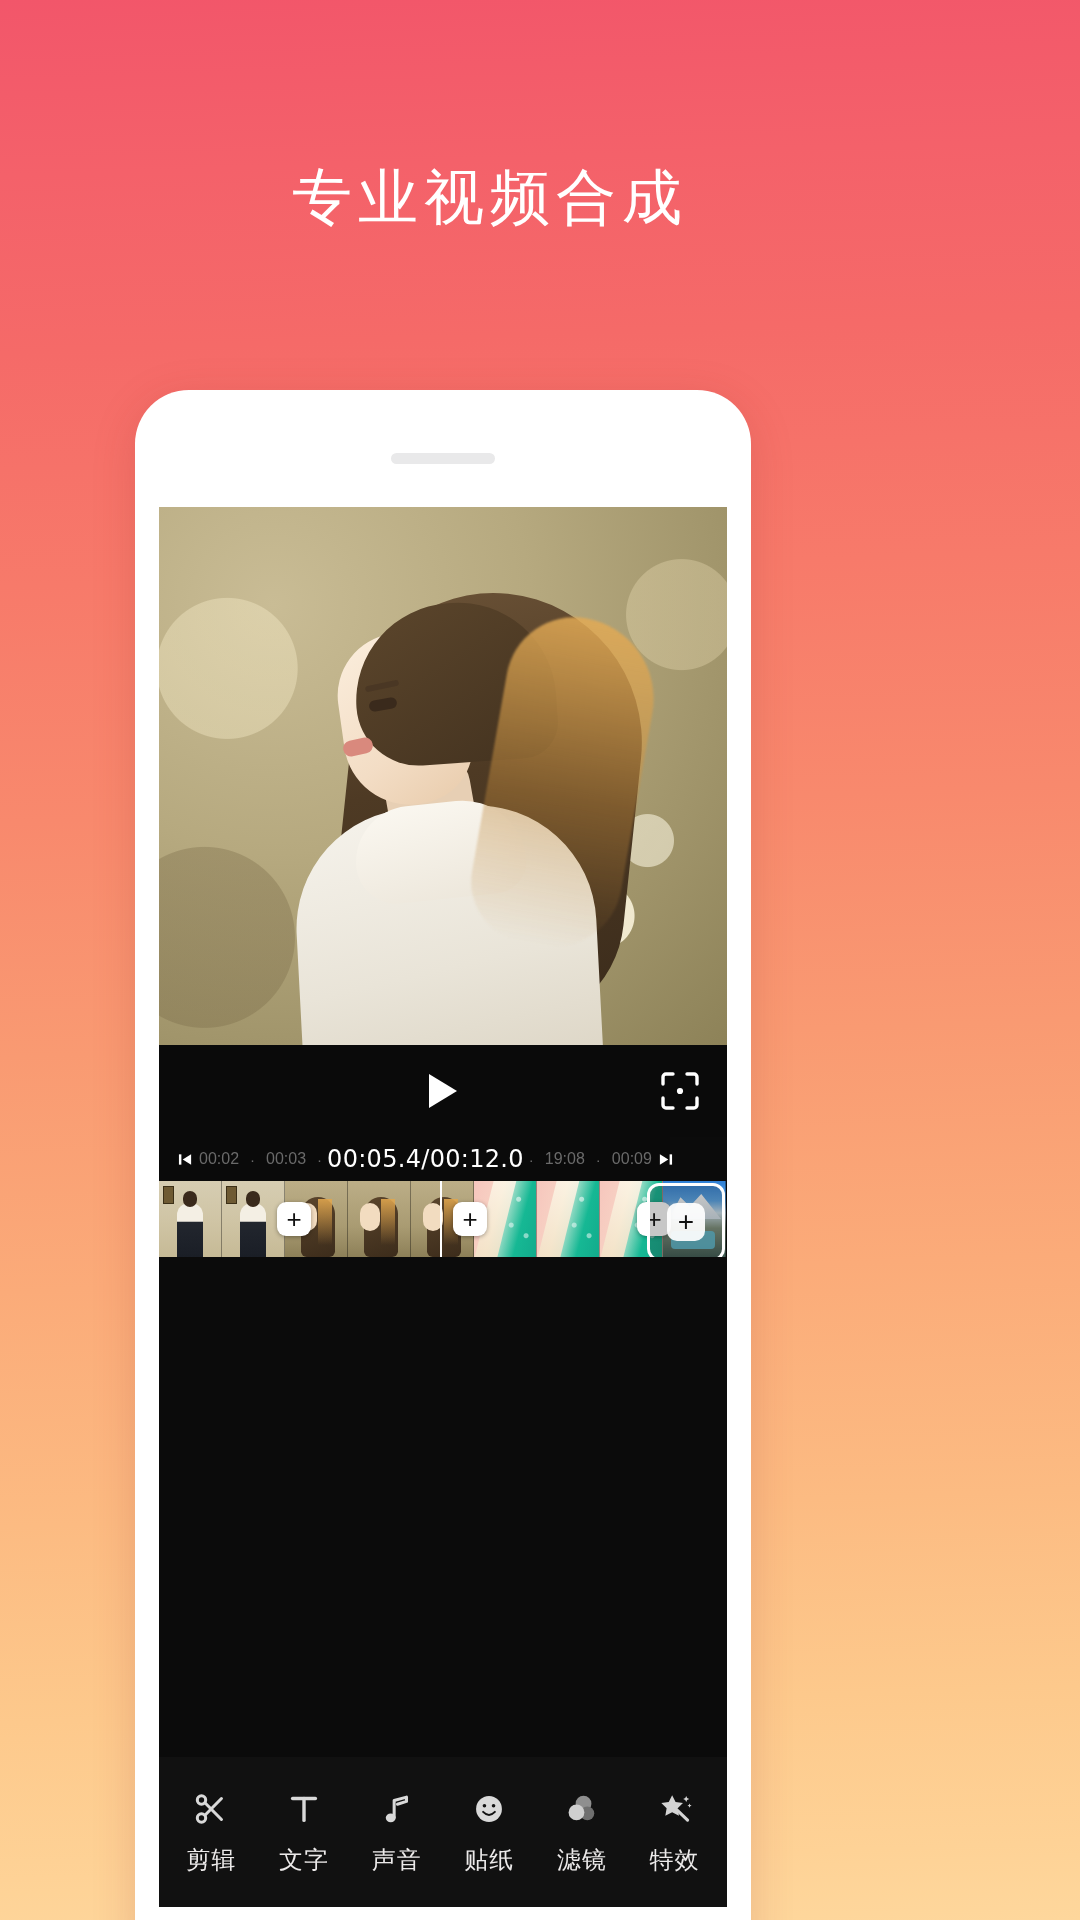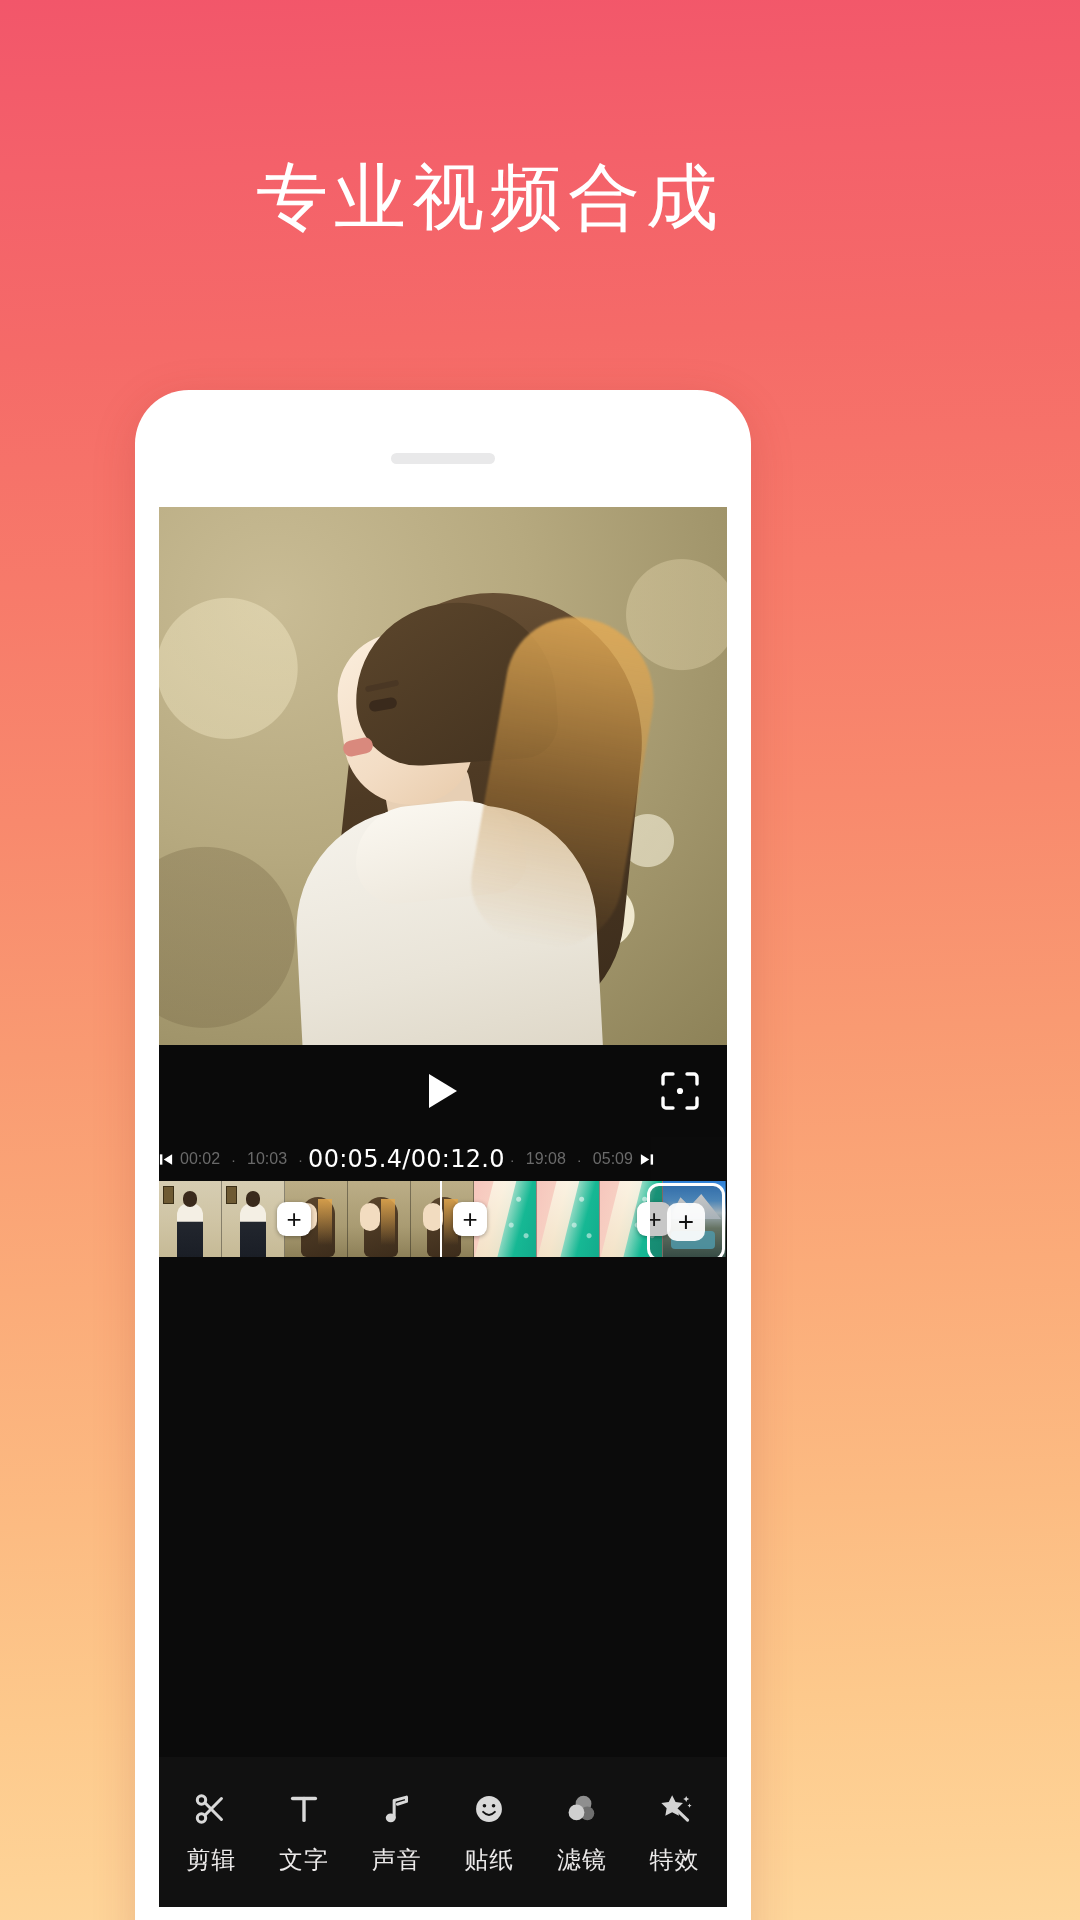--- a/index.html
+++ b/index.html
@@ -10,21 +10,21 @@
   }
   .stage{
     position:relative;width:1080px;height:1920px;
     background:linear-gradient(178deg,#f2566a 0%,#f4616a 9%,#f56a68 18%,#f77a6a 30%,#f8896d 42%,#f99a72 54%,#fbab79 66%,#fcbb82 78%,#fdc98c 88%,#fed296 96%,#fed79c 100%);
   }
 
   
   .headline{
     position:absolute;top:142px;left:0;width:980px;
     text-align:center;color:#ffffff;
-    font-size:72px;line-height:110px;
+    font-size:60px;line-height:110px;
     letter-spacing:6px;
     font-weight:300;
     font-family:"DejaVu Sans","Liberation Sans",sans-serif;
     white-space:nowrap;
   }
 
   
   .phone{
     position:absolute;left:135px;top:390px;
     width:616px;height:1560px;
@@ -133,21 +133,21 @@
   }
   .crop-btn{
     position:absolute;right:24px;top:50%;transform:translateY(-50%);
     width:46px;height:46px;cursor:pointer;
   }
 
   
   .ruler{
     position:absolute;left:0;top:630px;width:492px;height:44px;
     background:#0a0a0a;color:#7a7a7a;font-size:15px;
-    display:flex;align-items:center;
+    display:flex;align-items:center;padding-left:19px;
   }
   .ruler .navicon{width:26px;display:flex;justify-content:center;color:#fff;font-size:15px;}
   .ruler .tick{color:#6a6a6a;font-size:16px;padding:0 6px;}
   .ruler .dot{color:#6a6a6a;font-size:15px;padding:0 5px;}
   .ruler .cur{
     flex:1;text-align:center;color:#ffffff;font-size:24px;letter-spacing:.3px;
     font-family:"DejaVu Sans","Liberation Sans",sans-serif;
   }
 
   
@@ -290,27 +290,27 @@
 
       <div class="ruler">
         <div class="navicon">
           <svg viewBox="0 0 16 16" width="15" height="15" aria-hidden="true">
             <rect x="1" y="2.5" width="2.6" height="11" fill="#ffffff"></rect>
             <path d="M14 2.5 L5 8 L14 13.5 Z" fill="#ffffff"></path>
           </svg>
         </div>
         <span class="tick">00:02</span>
         <span class="dot">·</span>
-        <span class="tick">10:03</span>
+        <span class="tick">00:03</span>
         <span class="dot">·</span>
         <span class="cur">00:05.4/00:12.0</span>
         <span class="dot">·</span>
         <span class="tick">19:08</span>
         <span class="dot">·</span>
-        <span class="tick">05:09</span>
+        <span class="tick">00:09</span>
         <div class="navicon">
           <svg viewBox="0 0 16 16" width="15" height="15" aria-hidden="true">
             <path d="M2 2.5 L11 8 L2 13.5 Z" fill="#ffffff"></path>
             <rect x="12.4" y="2.5" width="2.6" height="11" fill="#ffffff"></rect>
           </svg>
         </div>
       </div>
 
       <div class="strip">
         <div class="clip">

